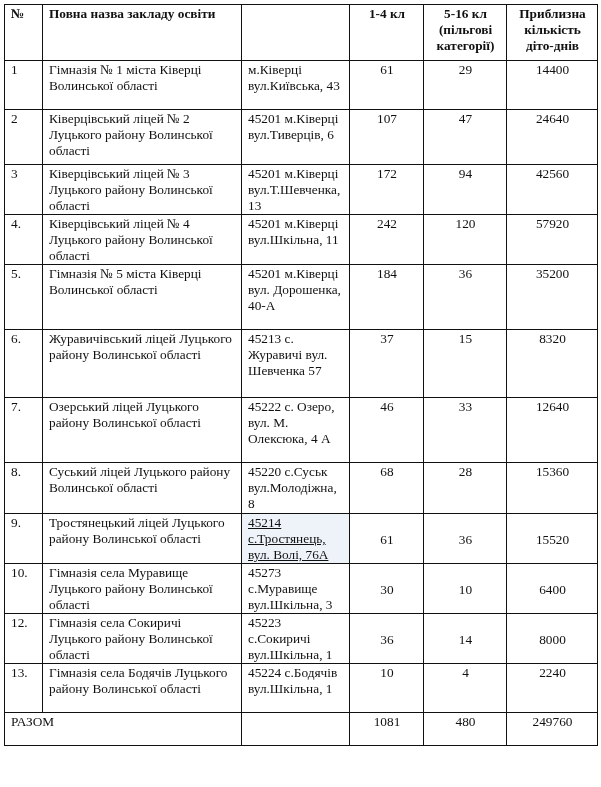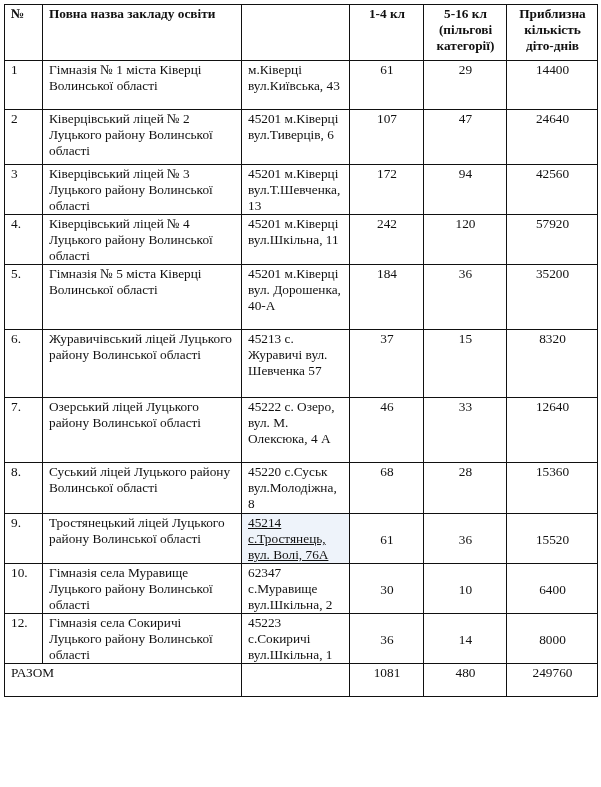--- a/index.html
+++ b/index.html
@@ -111,33 +111,41 @@
       <td>9.</td>
       <td>Тростянецький ліцей Луцького району Волинської області</td>
       <td class="hl">45214 с.Тростянець, вул. Волі, 76А</td>
       <td class="num-cell top">61</td>
       <td class="num-cell top">36</td>
       <td class="num-cell top">15520</td>
     </tr>
     <tr style="height:47px">
       <td>10.</td>
       <td>Гімназія села Муравище Луцького району Волинської області</td>
-      <td>62347 с.Муравище вул.Шкільна, 2</td>
+      <td>45273 с.Муравище вул.Шкільна, 3</td>
       <td class="num-cell top">30</td>
       <td class="num-cell top">10</td>
       <td class="num-cell top">6400</td>
     </tr>
     <tr style="height:50px">
       <td>12.</td>
       <td>Гімназія села Сокиричі Луцького району Волинської області</td>
       <td>45223 с.Сокиричі вул.Шкільна, 1</td>
       <td class="num-cell top">36</td>
       <td class="num-cell top">14</td>
       <td class="num-cell top">8000</td>
     </tr>
+    <tr style="height:49px">
+      <td>13.</td>
+      <td>Гімназія села Бодячів Луцького району Волинської області</td>
+      <td>45224 с.Бодячів вул.Шкільна, 1</td>
+      <td class="num-cell">10</td>
+      <td class="num-cell">4</td>
+      <td class="num-cell">2240</td>
+    </tr>
     <tr style="height:33px">
       <td class="total-label" colspan="2">РАЗОМ</td>
       <td></td>
       <td class="num-cell">1081</td>
       <td class="num-cell">480</td>
       <td class="num-cell">249760</td>
     </tr>
   </tbody>
 </table>
 

